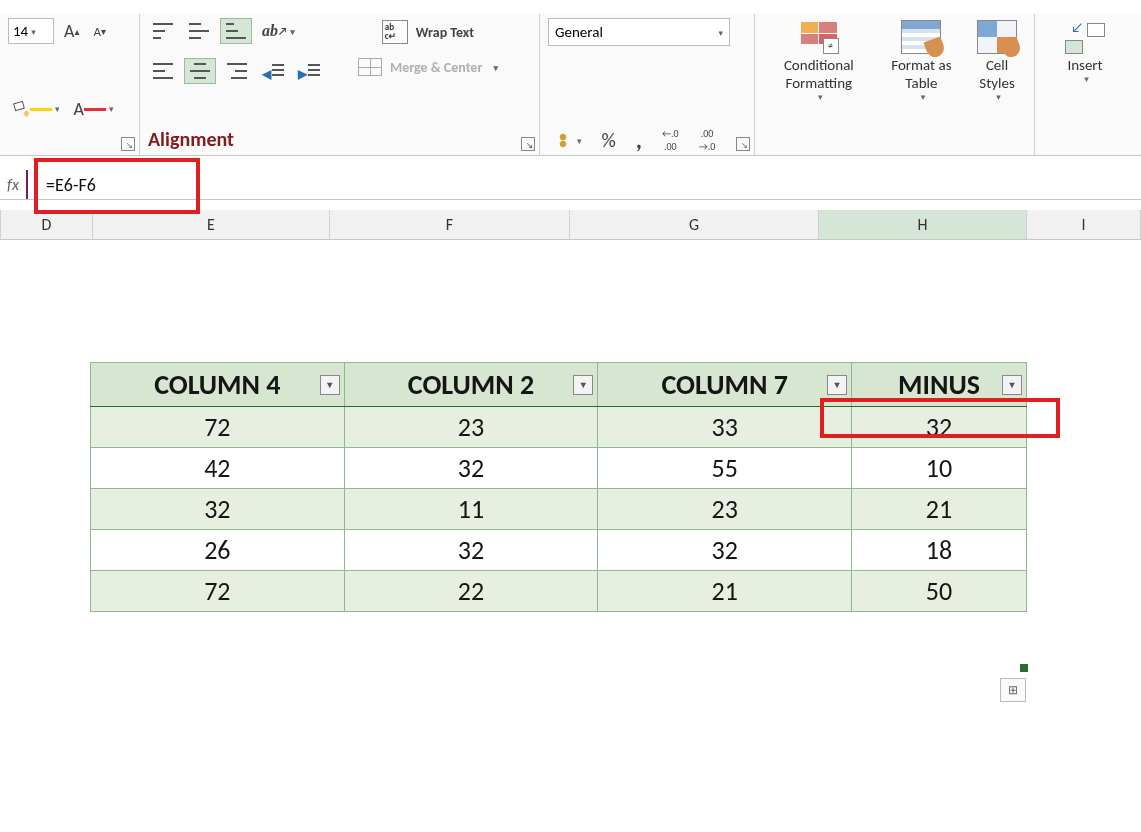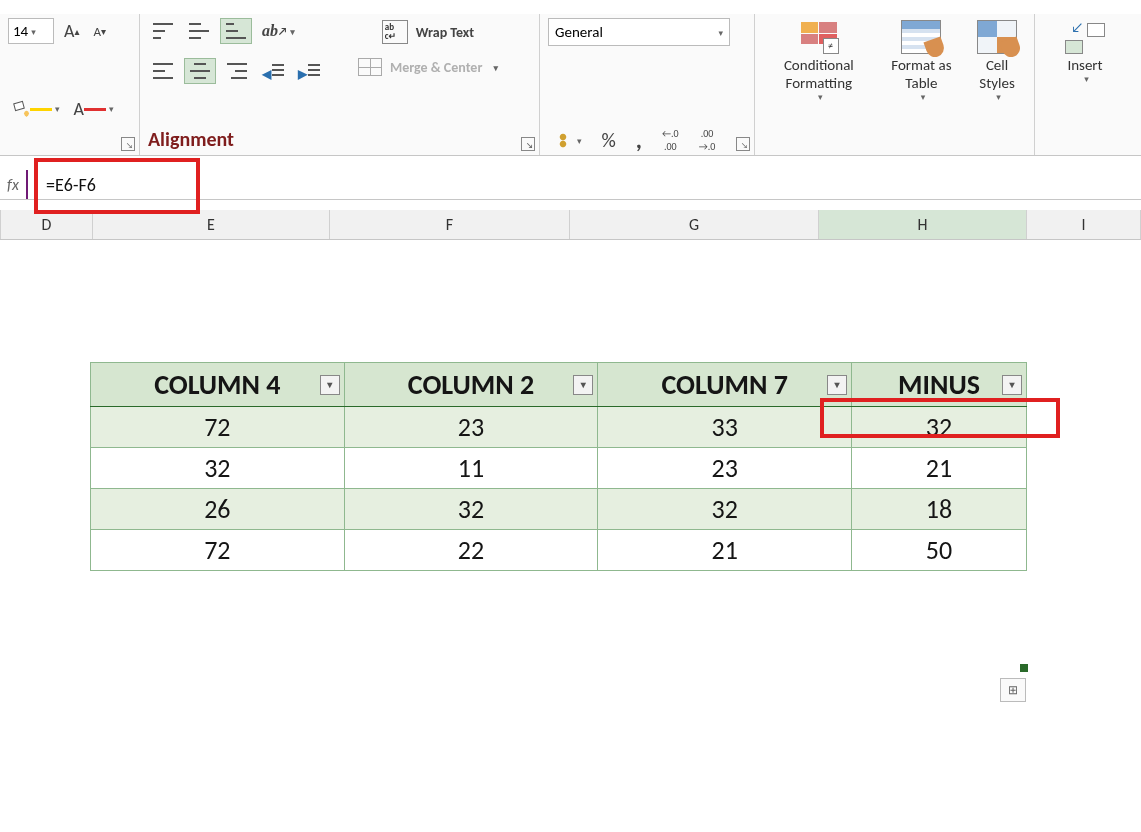--- a/index.html
+++ b/index.html
@@ -565,20 +565,26 @@
         <th><span>COLUMN 7</span><div class="filter-btn">▾</div></th>
         <th><span>MINUS</span><div class="filter-btn">▾</div></th>
       </tr>
     </thead>
     <tbody id="tbody">
         <tr>
           <td>72</td>
           <td>23</td>
           <td>33</td>
           <td>32</td>
+        </tr>
+        <tr>
+          <td>42</td>
+          <td>32</td>
+          <td>55</td>
+          <td>10</td>
         </tr>
         <tr>
           <td>32</td>
           <td>11</td>
           <td>23</td>
           <td>21</td>
         </tr>
         <tr>
           <td>26</td>
           <td>32</td>

